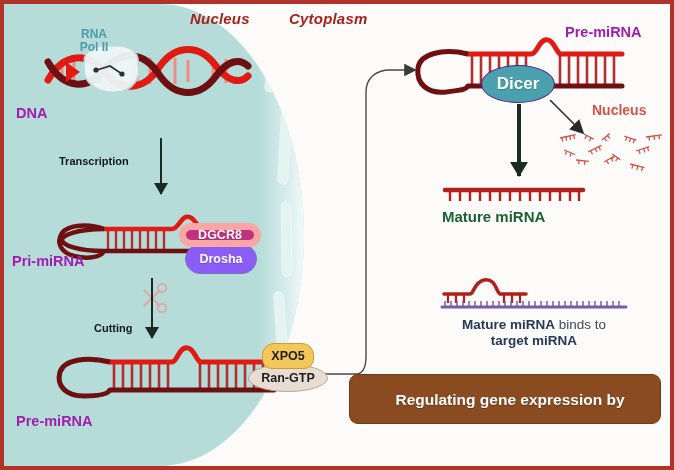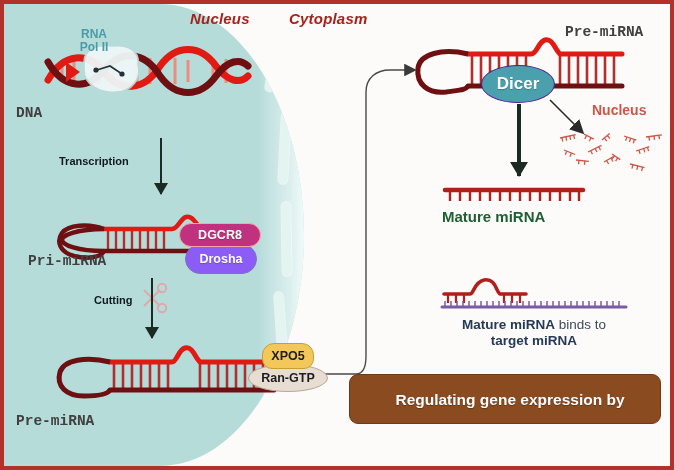--- a/index.html
+++ b/index.html
@@ -37,23 +37,22 @@
   .compartment-label{
     position:absolute;
     font-style:italic;font-weight:bold;
     color:#a4231d;
     font-size:15px;
     letter-spacing:.2px;
   }
   .bio-label{
     position:absolute;
     font-weight:bold;
-    color:#404040;
+    color:#a21caf;
     font-size:14.5px;
-    font-family:Liberation Mono, monospace;
   }
   .step-label{
     position:absolute;
     font-weight:bold;
     color:#12181f;
     font-size:11px;
   }
   .small-teal{
     position:absolute;
     font-weight:bold;
@@ -99,21 +98,21 @@
   .protein{
     position:absolute;
     display:flex;align-items:center;justify-content:center;
     font-weight:bold;color:#ffffff;
     text-shadow:0 1px 1px rgba(0,0,0,.22);
     box-sizing:border-box;
   }
   #dgcr8{
     background:#c0327f;border-radius:13px;
     width:82px;height:24px;font-size:12.5px;
-    border:1px solid #fca5a5;
+    border:7px solid #fca5a5;
     z-index:6;
   }
   #drosha{
     background:#8b5cf6;border-radius:16px;
     width:72px;height:30px;font-size:12.5px;
     border:1px solid #7d74b8;
     z-index:5;
   }
   #dicer{
     background:#4aa0ac;border-radius:50%;
@@ -437,30 +436,30 @@
   </div>
 
   <div class="bio-label" style="left:12px;top:101px;">DNA</div>
 
   <div class="v-arrow" style="left:149px;top:134px;width:16px;height:56px;">
     <div class="shaft"></div>
     <div class="head"></div>
   </div>
   <div class="step-label" style="left:55px;top:151px;">Transcription</div>
 
-  <div class="bio-label" style="left:24px;top:249px;">Pri-miRNA</div>
+  <div class="bio-label" style="left:8px;top:249px;">Pri-miRNA</div>
 
   <div class="protein" id="dgcr8" style="left:175px;top:219px;">DGCR8</div>
   <div class="protein" id="drosha" style="left:181px;top:240px;">Drosha</div>
 
   <div class="v-arrow" style="left:140px;top:274px;width:16px;height:60px;">
     <div class="shaft"></div>
     <div class="head"></div>
   </div>
-  <div class="step-label" style="left:90px;top:290px;">Cutting</div>
+  <div class="step-label" style="left:90px;top:318px;">Cutting</div>
 
   <div class="bio-label" style="left:12px;top:409px;">Pre-miRNA</div>
 
   <div class="protein" id="xpo5" style="left:258px;top:339px;">XPO5</div>
   <div class="protein" id="rangtp" style="left:244px;top:360px;">Ran-GTP</div>
 
   <div class="bio-label" style="left:561px;top:20px;">Pre-miRNA</div>
 
   <div class="protein" id="dicer" style="left:477px;top:61px;">Dicer</div>
 

